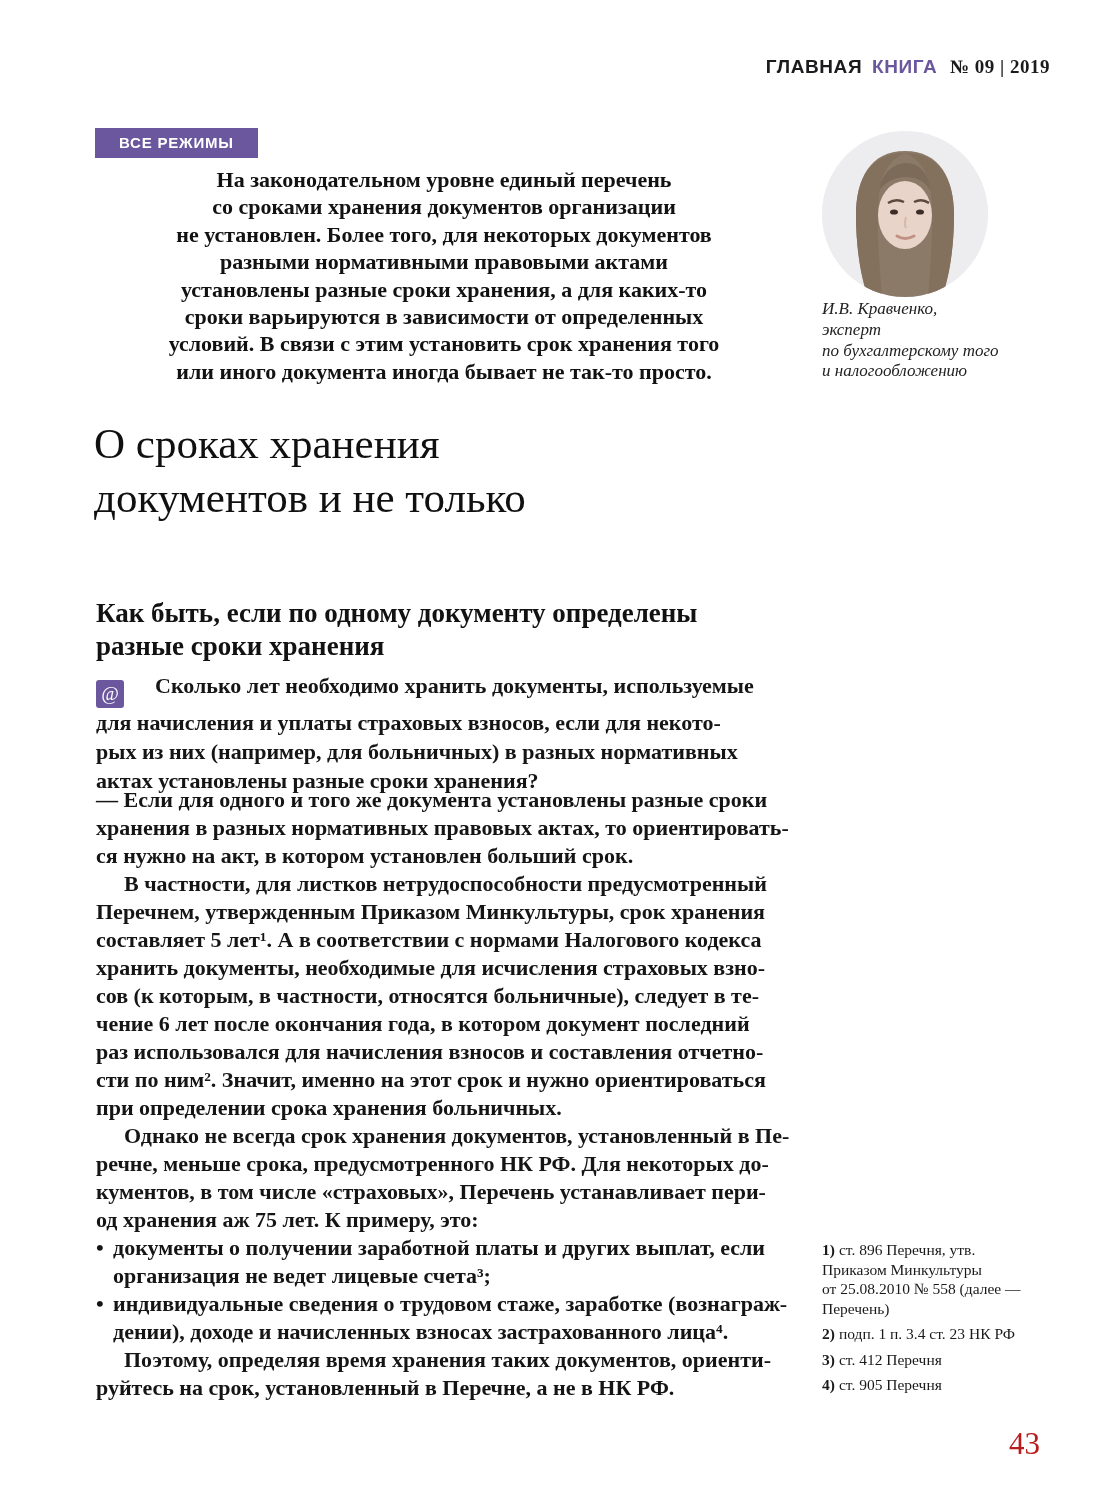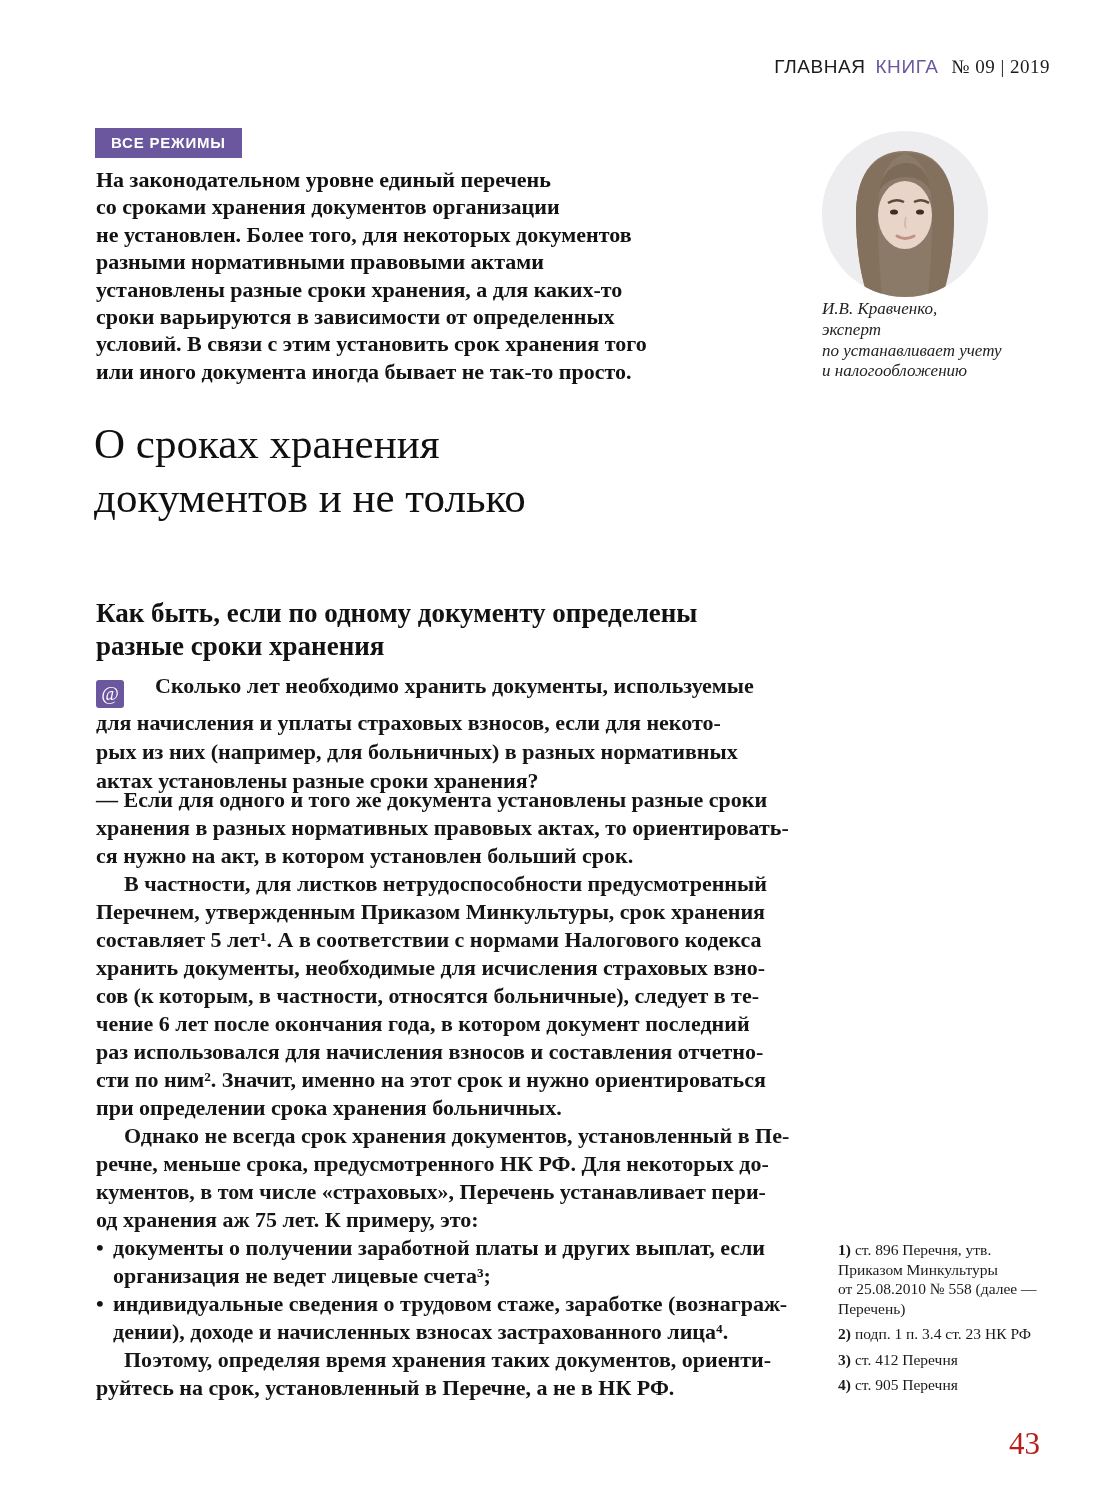--- a/index.html
+++ b/index.html
@@ -1,32 +1,32 @@
 <!DOCTYPE html>
 <html lang="ru"><head>
 <meta charset="utf-8">
 <style>
   html,body{margin:0;padding:0;background:#ffffff;}
   .page{position:relative;width:1104px;height:1500px;background:#fff;overflow:hidden;
         font-family:"Liberation Serif","DejaVu Serif",serif;color:#151515;}
 
   
-  .masthead{position:absolute;top:56px;right:54px;font-size:19px;font-weight:normal;white-space:nowrap;}
+  .masthead{position:absolute;top:56px;right:54px;font-size:19px;font-weight:bold;white-space:nowrap;}
   .brand-black{font-family:"Liberation Sans","DejaVu Sans",sans-serif;color:#1b1b1d;letter-spacing:.6px;}
   .brand-purple{font-family:"Liberation Sans","DejaVu Sans",sans-serif;color:#6a579e;letter-spacing:.6px;margin-left:5px;}
   .issue{font-family:"Liberation Serif","DejaVu Serif",serif;color:#1b1b1d;margin-left:8px;letter-spacing:.5px;}
 
   
-  .badge{position:absolute;left:95px;top:128px;height:30px;line-height:30px;padding:0 16px;
+  .badge{position:absolute;left:95px;top:128px;height:30px;line-height:30px;padding:0 24px;
          background:#6a579e;color:#fff;font-family:"Liberation Sans","DejaVu Sans",sans-serif;
          font-weight:bold;font-size:15px;letter-spacing:.8px;}
 
   
   .lead{position:absolute;left:96px;top:166px;width:696px;margin:0;font-weight:bold;
-        font-size:22px;line-height:27.4px;white-space:pre-line;color:#121212;}
+        font-size:22px;line-height:27.4px;white-space:pre-line;color:#121212;text-align:center;}
 
   
   .avatar{position:absolute;left:822px;top:131px;width:166px;height:166px;border-radius:50%;
           overflow:hidden;background:#ededef;}
   .caption{position:absolute;left:822px;top:299px;width:240px;margin:0;font-style:italic;
            font-size:17px;line-height:20.8px;white-space:pre-line;color:#222;}
 
   
   .title{position:absolute;left:94px;top:417px;margin:0;font-size:43px;line-height:54px;
          font-weight:normal;white-space:pre-line;color:#101010;}
@@ -47,21 +47,21 @@
   .body-col{position:absolute;left:96px;top:786px;width:700px;font-size:22px;line-height:28px;color:#151515;font-weight:bold;}
   .para{margin:0;white-space:pre-line;}
   .para.indent{text-indent:28px;}
   .bullet{display:flex;margin:0;}
   .bullet .marker{flex:0 0 17px;width:17px;}
   .bullet .btext{flex:1;white-space:pre-line;}
 
   
   .footnotes{position:absolute;left:822px;top:1240px;width:236px;font-size:15.5px;
              line-height:19.5px;color:#1a1a1a;}
-  .fn{margin:0 0 6px 16px;}
+  .fn{margin:0 0 6px 0;}
   .fn b{margin-right:4px;}
   .fn-text{white-space:pre-line;}
 
   
   .page-num{position:absolute;top:1426px;right:64px;font-size:31px;color:#b91c1c;}
 </style>
 </head>
 <body>
 
 <div class="page">
@@ -95,21 +95,21 @@
       <ellipse cx="98" cy="81" rx="4" ry="2.6" fill="#3c2e26"></ellipse>
       <path d="M84 86 q-2 8 0 11" stroke="#d8b9a9" stroke-width="2" fill="none"></path>
       <path d="M75 105 q8 5 17 0" stroke="#c39084" stroke-width="3" fill="none" stroke-linecap="round"></path>
       <path d="M34 84 C 34 46 50 22 83 22 C 72 26 62 36 58 56 C 54 80 56 120 60 166 L 46 166 C 40 148 34 120 34 84 Z" fill="#83705d"></path>
       <path d="M132 84 C 132 46 116 22 83 22 C 94 26 104 36 108 56 C 112 80 110 120 106 166 L 120 166 C 126 148 132 120 132 84 Z" fill="#83705d"></path>
     </svg>
   </div>
 
   <p class="caption">И.В. Кравченко,
 эксперт
-по устанавливает учету
+по бухгалтерскому того
 и налогообложению</p>
 
   <h1 class="title">О сроках хранения
 документов и не только</h1>
 
   <h2 class="subhead">Как быть, если по одному документу определены
 разные сроки хранения</h2>
 
   <div class="question">
     <span class="at-icon">@</span><span class="q-text">Сколько лет необходимо хранить документы, используемые

